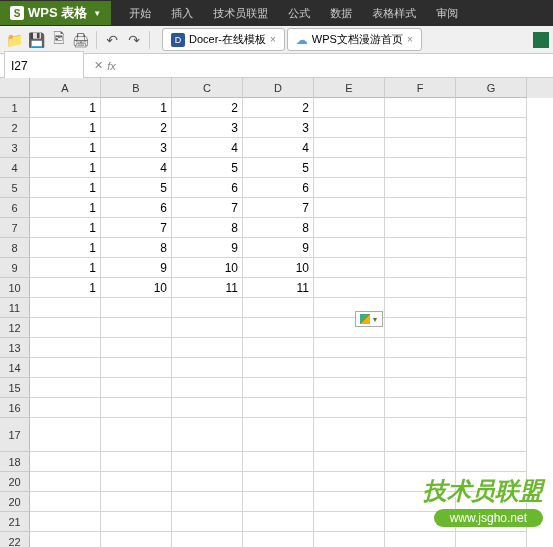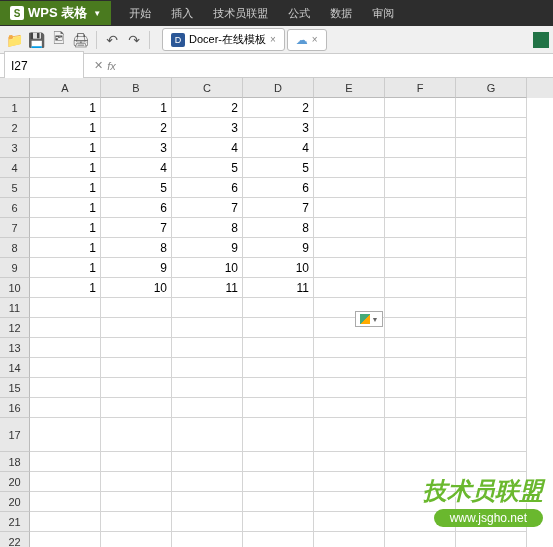--- a/index.html
+++ b/index.html
@@ -47,20 +47,21 @@
     <span class="s">S</span>
     <span>WPS 表格</span>
     <span class="dropdown-arrow">▼</span>
   </div>
   <div class="menu-bar" id="menu-bar">
       <div class="menu-item">开始</div>
       <div class="menu-item">插入</div>
       <div class="menu-item">技术员联盟</div>
       <div class="menu-item">公式</div>
       <div class="menu-item">数据</div>
+      <div class="menu-item">表格样式</div>
       <div class="menu-item">审阅</div>
     </div>
 </div>
 
 <div class="toolbar">
   <span class="tool-icon" style="color:#e6a817">📁</span>
   <span class="tool-icon" style="color:#2b5797">💾</span>
   <span class="tool-icon" style="color:#555">🖻</span>
   <span class="tool-icon" style="color:#555">🖨</span>
   <span class="tool-sep"></span>
@@ -68,20 +69,21 @@
   <span class="tool-icon" style="color:#555">↷</span>
   <span class="tool-sep"></span>
   <div class="doc-tabs" id="doc-tabs">
       <div class="doc-tab">
         <span class="docer-icon">D</span>
         <span>Docer-在线模板</span>
         <span class="close">×</span>
       </div>
       <div class="doc-tab">
         <span class="cloud-icon">☁</span>
+        <span>WPS文档漫游首页</span>
         <span class="close">×</span>
       </div>
     </div>
   <span class="excel-icon"></span>
 </div>
 
 <div class="formula-bar">
   <input class="name-box" value="I27" style="">
   <div class="fx-icons">
     <span>✕</span>

